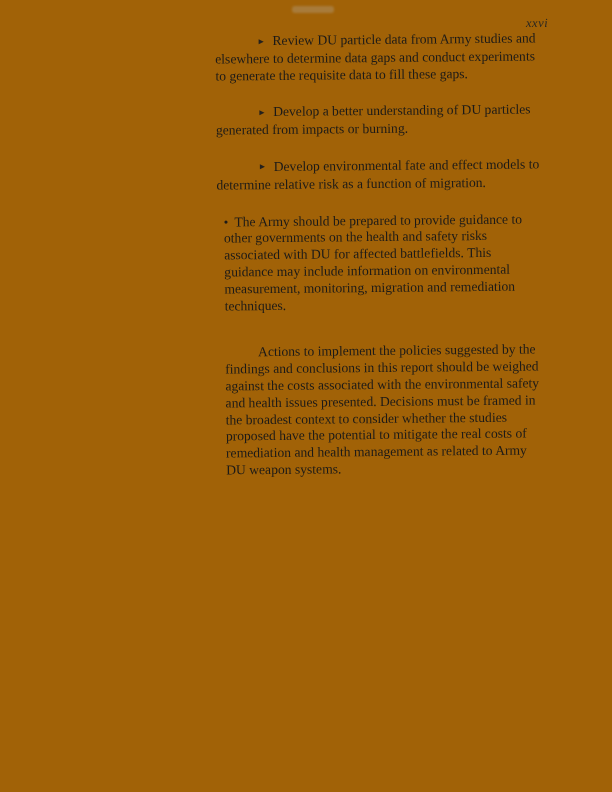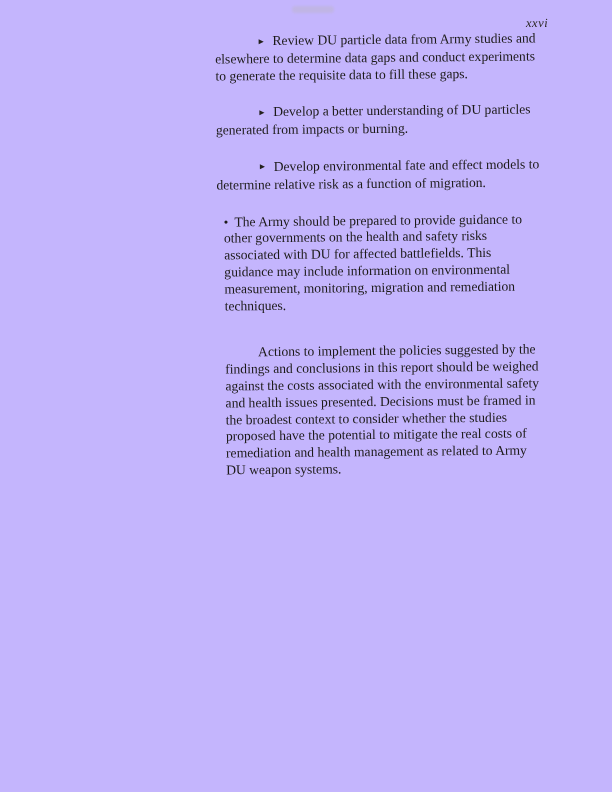--- a/index.html
+++ b/index.html
@@ -4,21 +4,21 @@
 <style>
   html, body {
     margin: 0;
     padding: 0;
     background: #ffffff;
   }
   .page {
     position: relative;
     width: 612px;
     height: 792px;
-    background: #c4b5fd;
+    background: #a16207;
     overflow: hidden;
     font-family: "Liberation Serif", "DejaVu Serif", serif;
     color: #1c1a18;
   }
   .page-number {
     position: absolute;
     top: 16px;
     left: 526px;
     font-size: 12.5px;
     font-style: italic;

